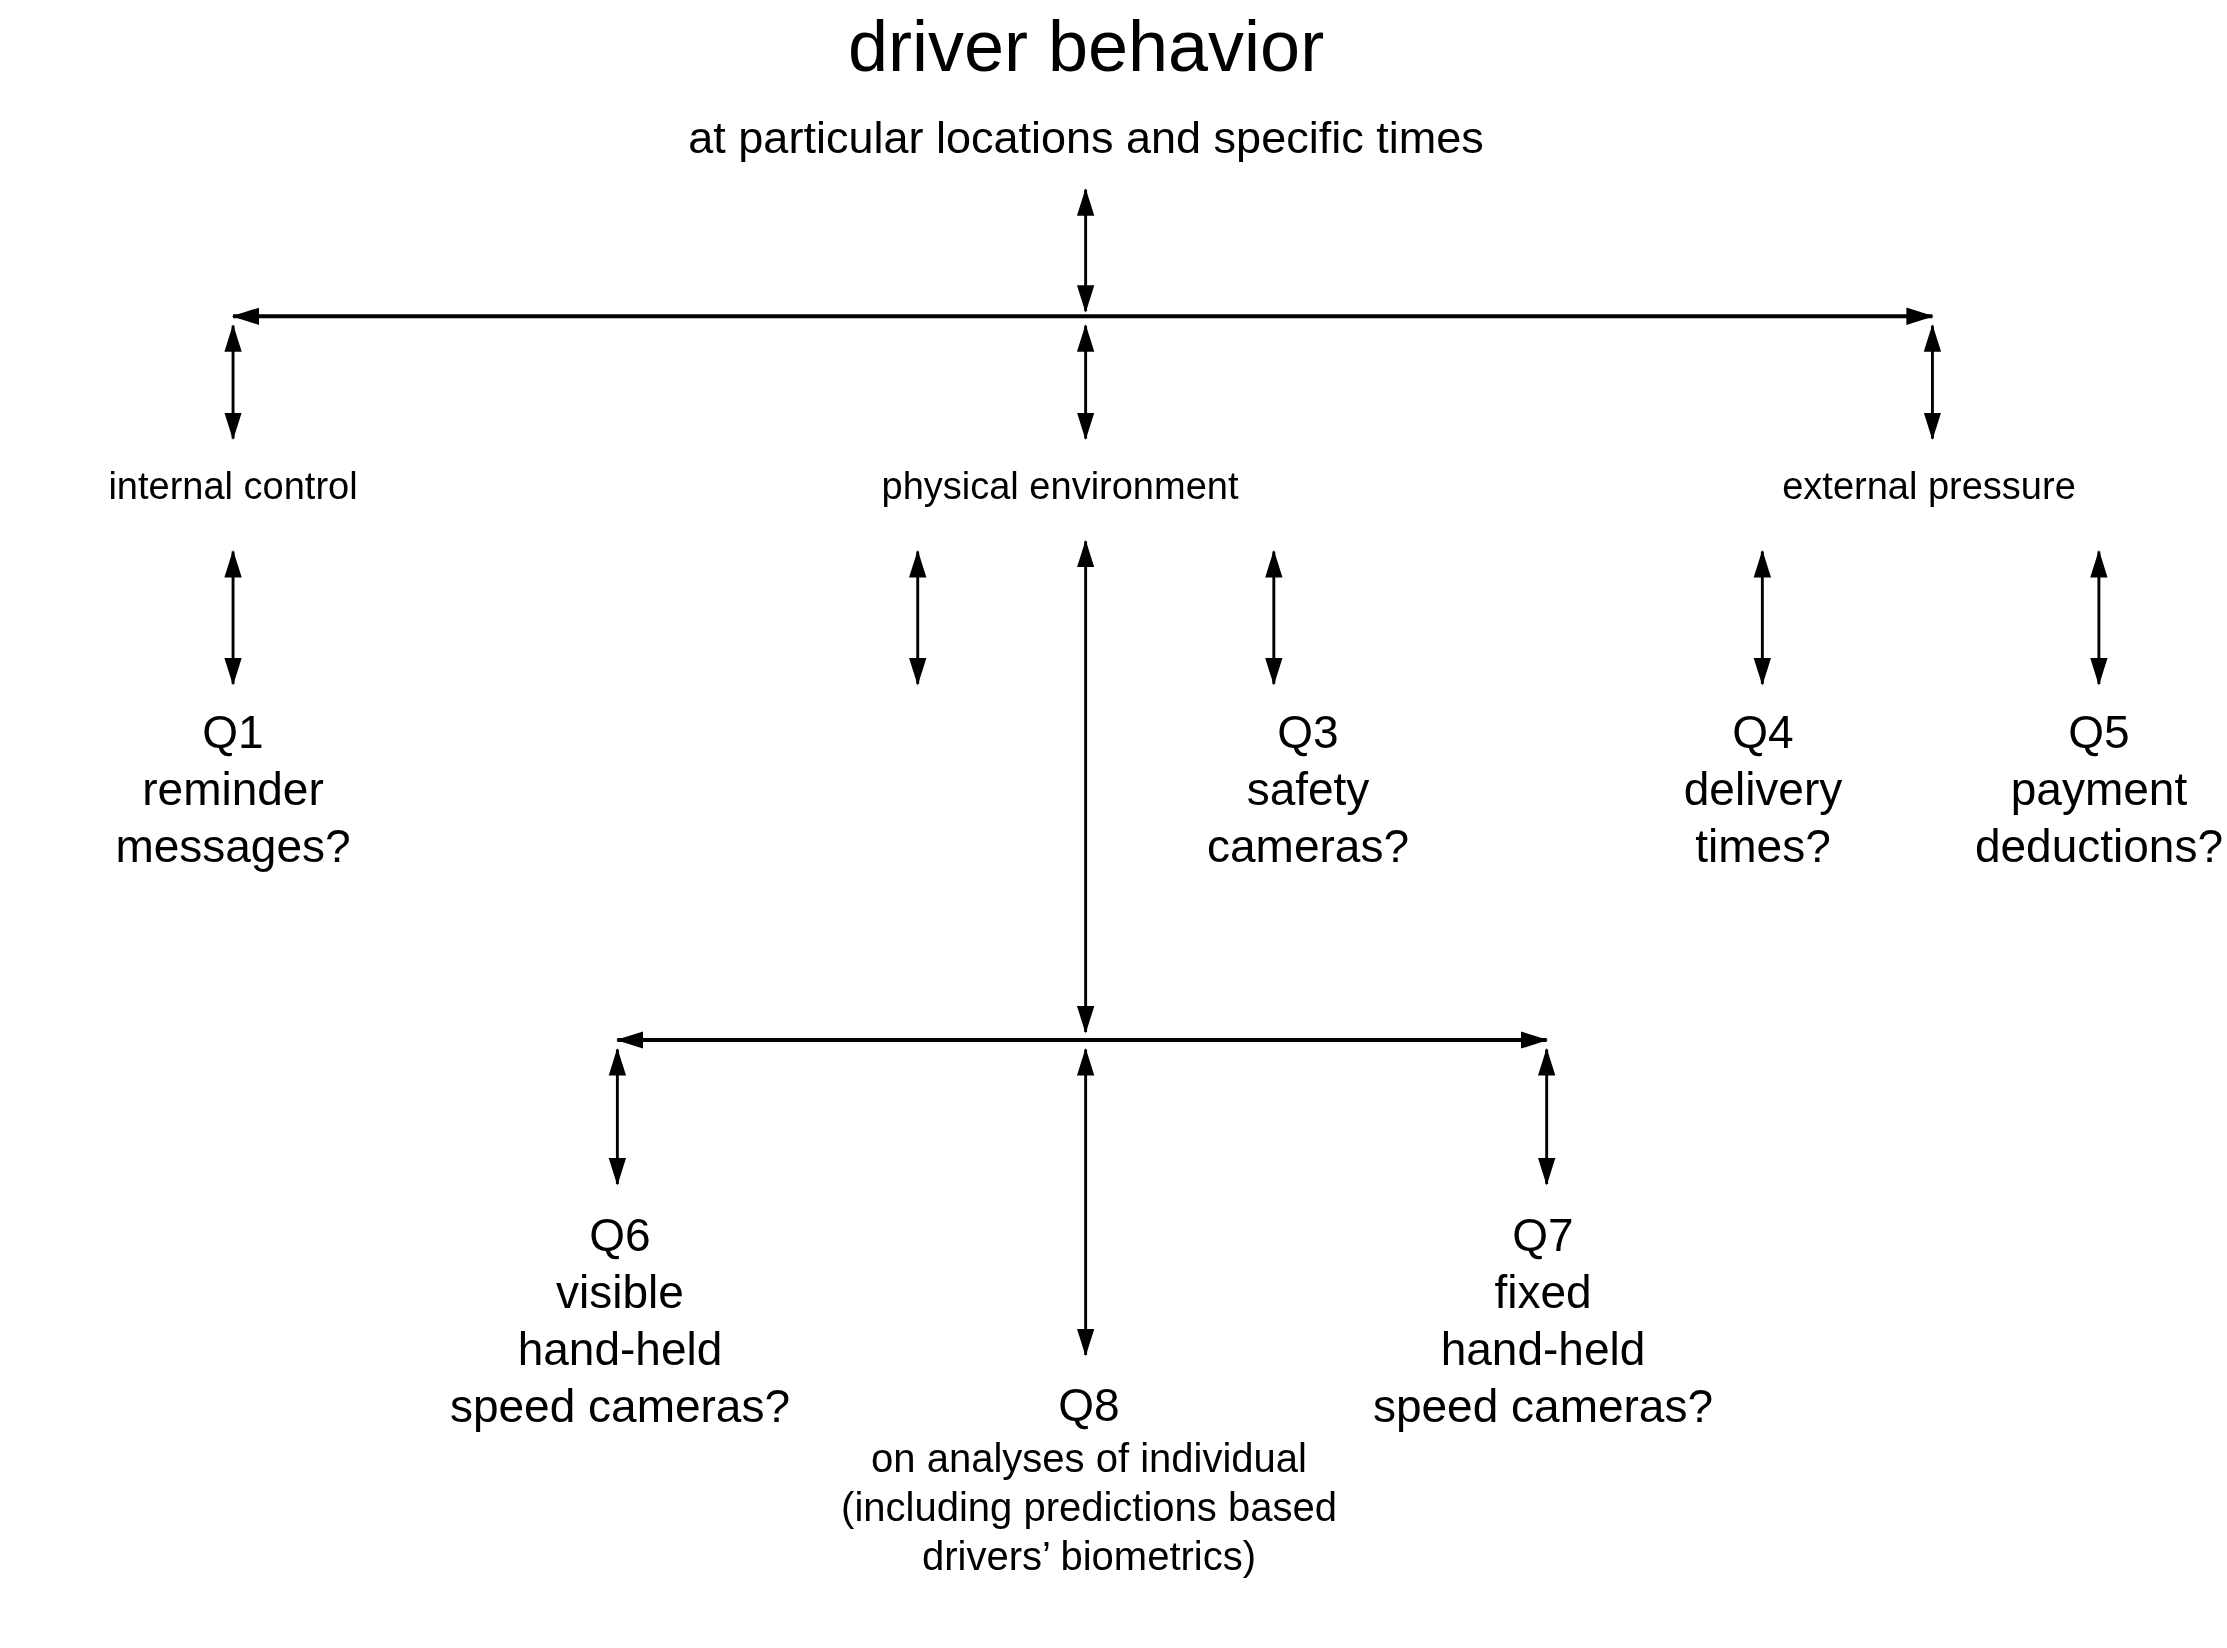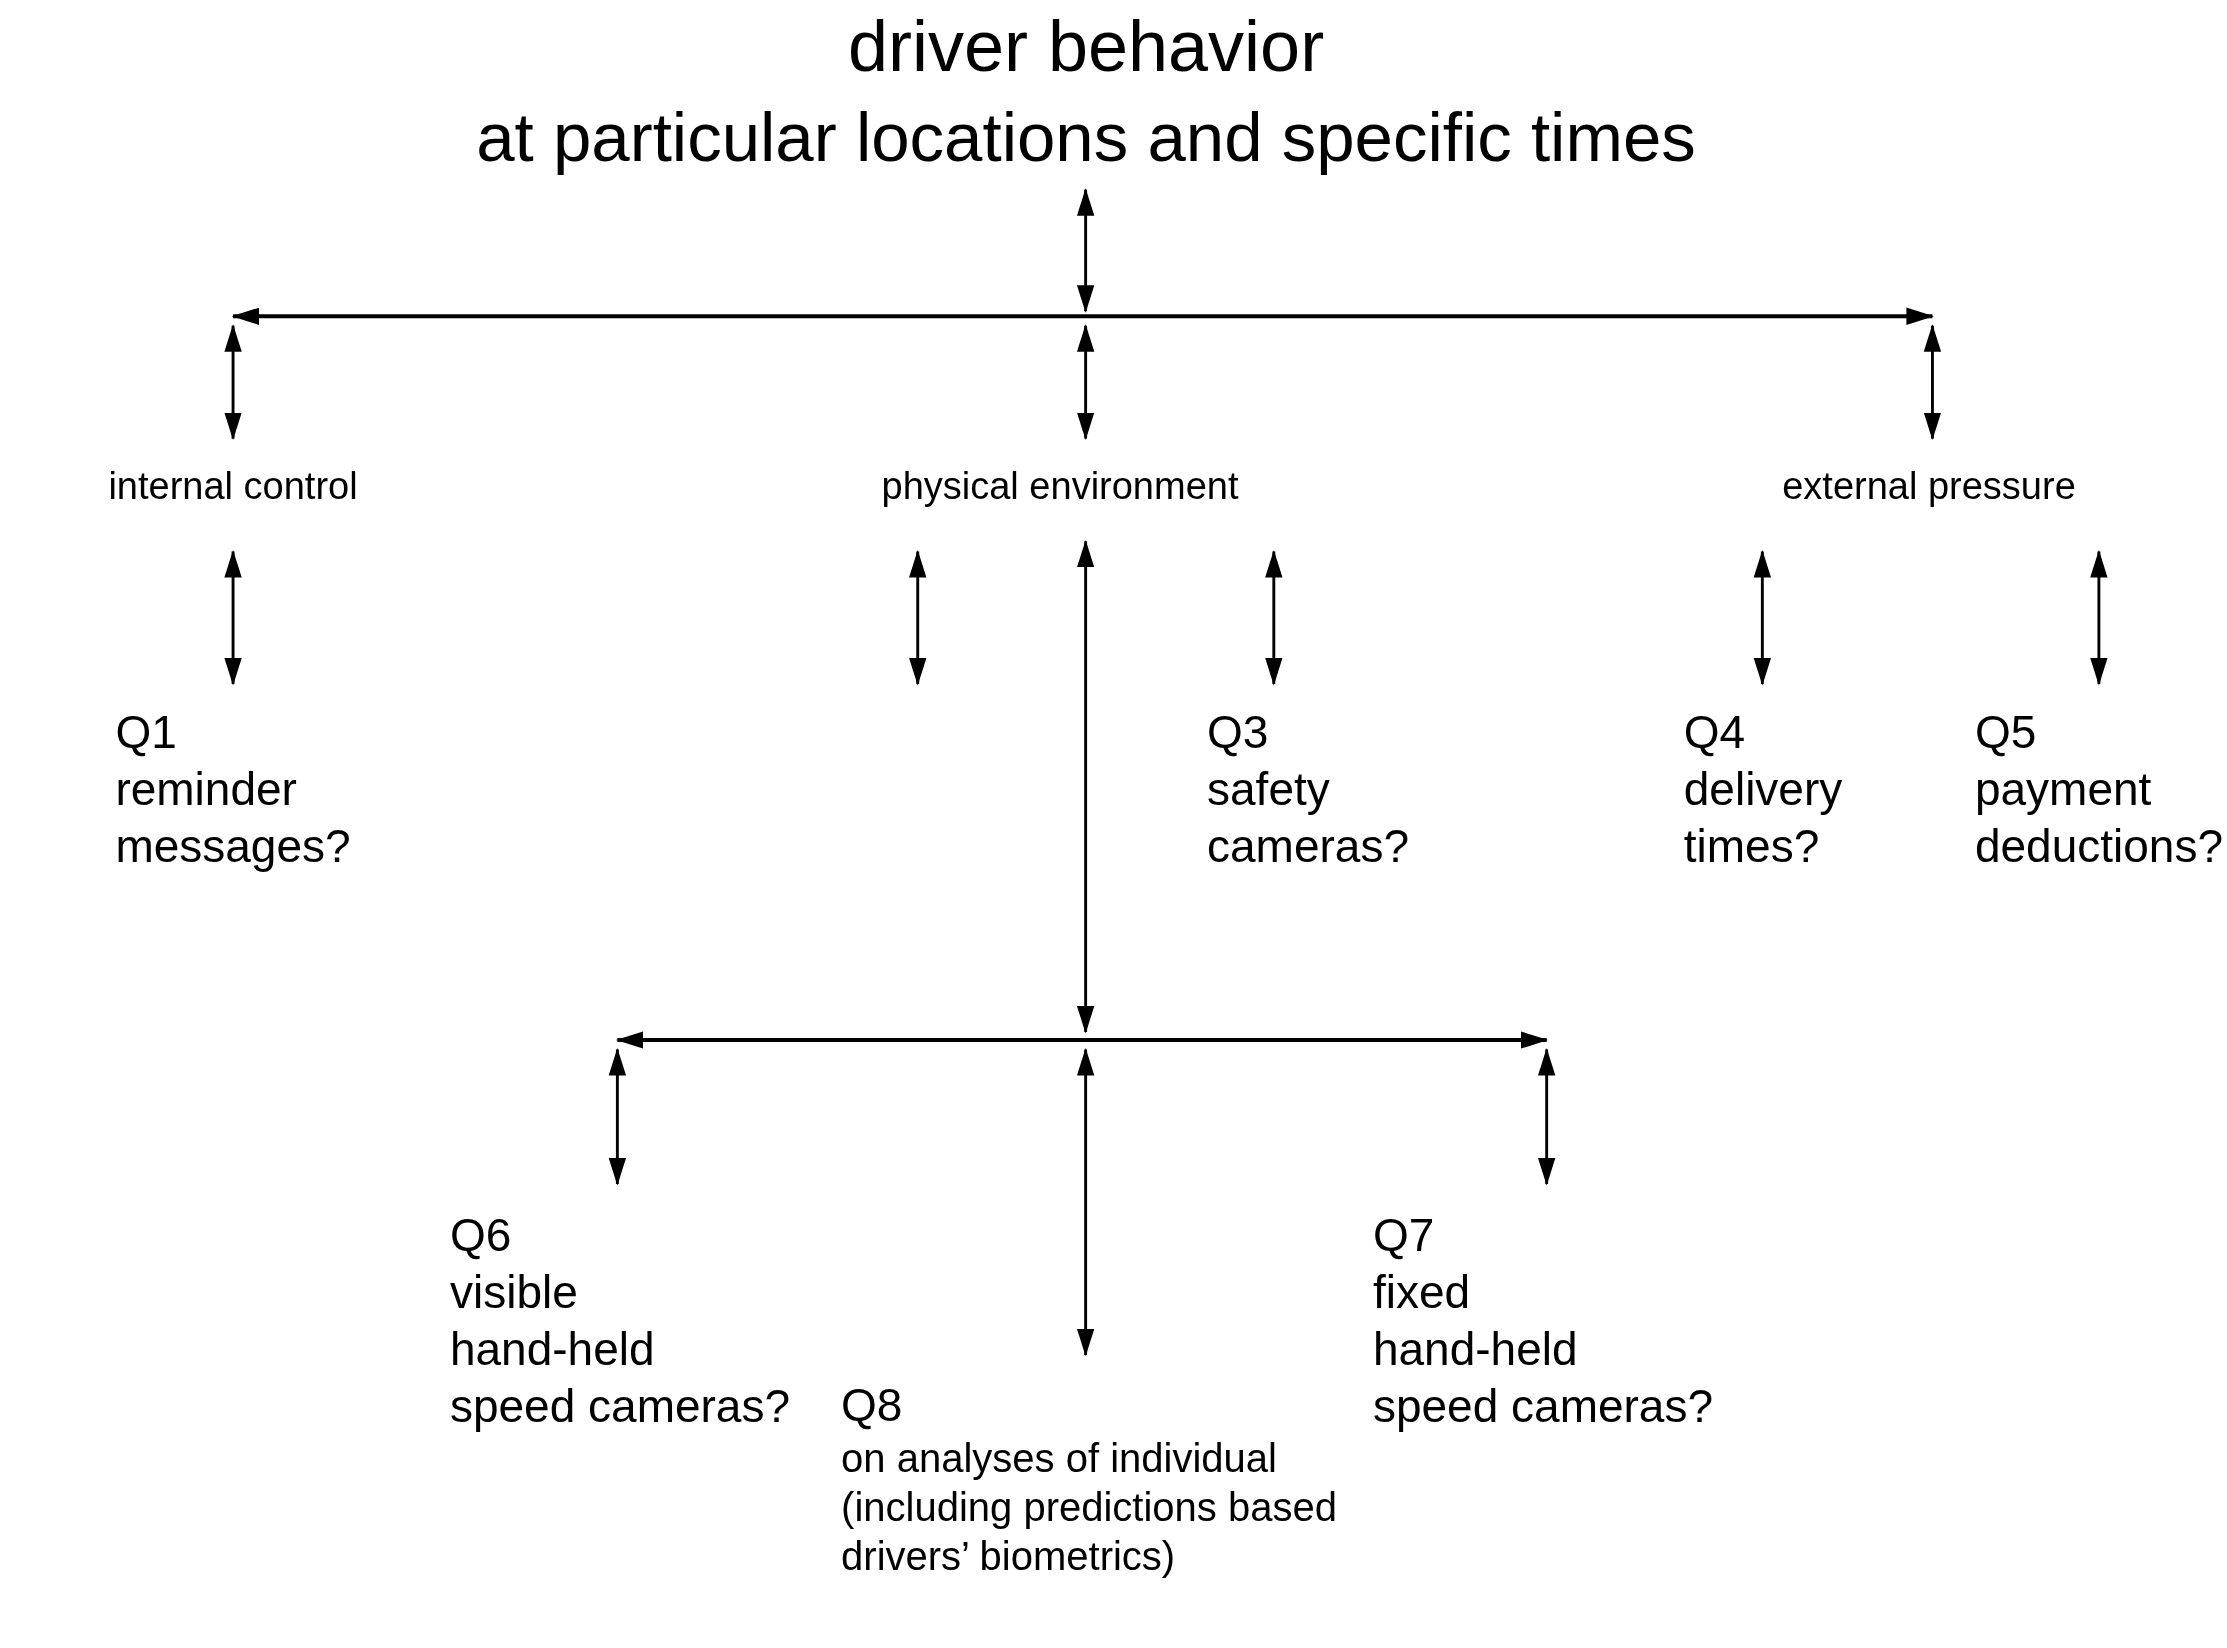--- a/index.html
+++ b/index.html
@@ -24,29 +24,29 @@
     height: 1648px;
   }
   #connectors line {
     stroke: #000000;
   }
   .vline { stroke-width: 4px; }
   .hbar  { stroke-width: 5.5px; }
   .txt {
     position: absolute;
     transform: translateX(-50%);
-    text-align: left;
+    text-align: center;
     white-space: nowrap;
   }
   .title {
     font-size: 72px;
     line-height: 80px;
   }
   .subtitle {
-    font-size: 69px;
+    font-size: 45px;
     line-height: 62px;
   }
   .cat {
     font-size: 38px;
     line-height: 61px;
   }
   .q {
     font-size: 46px;
     line-height: 57px;
   }

